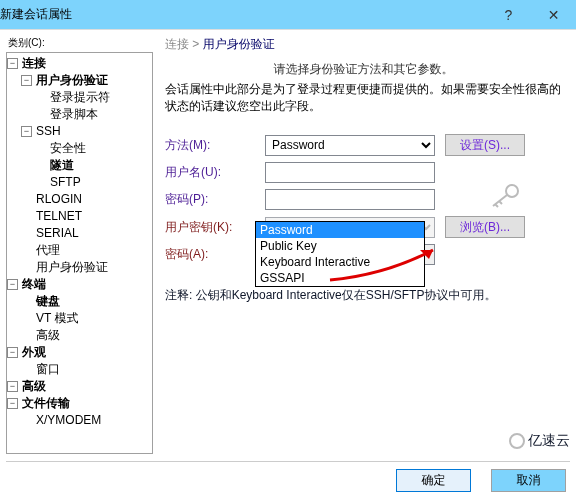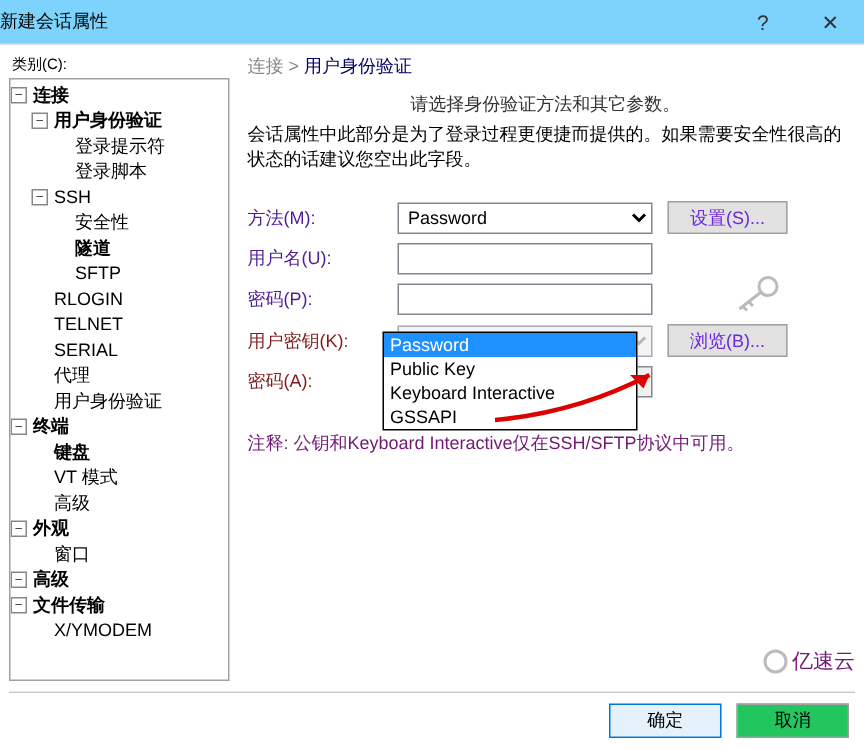--- a/index.html
+++ b/index.html
@@ -29,28 +29,28 @@
   .form-label { color: #4c1d95; }
   .form-label.disabled { color: #7f1d1d; }
   select.field, input.field { width: 100%; border: 1px solid #828790; height: 21px; font-size: 12px; padding: 0 2px; background: #fff; }
   .field.disabled { background: #f0f0f0; color: #999; }
   .btn { height: 22px; border: 1px solid #a0a0a0; background: #e1e1e1; font-size: 12px; cursor: pointer; color: #333; }
   .btn.disabled { color: #6d28d9; }
   .dropdown { position: absolute; left: 100px; top: 191px; width: 170px; border: 1px solid #000; background: #fff; z-index: 10; }
   .dropdown-item { padding: 0 4px; line-height: 16px; font-size: 12px; cursor: pointer; }
   .dropdown-item.hl { background: #1e90ff; color: #fff; }
   .key-icon { color: #bbb; font-size: 28px; display: flex; justify-content: flex-end; align-items: flex-end; height: 45px; padding-right: 4px; }
-  .note { margin-top: 22px; color: #701a75; }
+  .note { margin-top: 22px; color: #0f172a; }
   .arrow { position: absolute; left: 170px; top: 215px; z-index: 20; }
   .arrow svg { display: block; }
-  .footer { position: absolute; bottom: 8px; right: 10px; display: flex; gap: 10px; }
-  .footer-btn { width: 75px; height: 23px; border: 1px solid #a0a0a0; background: #22c55e; font-size: 12px; cursor: pointer; }
+  .footer { position: absolute; bottom: 8px; right: 10px; display: flex; gap: 20px; }
+  .footer-btn { width: 75px; height: 23px; border: 1px solid #a0a0a0; background: #7dd3fc; font-size: 12px; cursor: pointer; }
   .footer-btn.primary { border: 1px solid #0078d7; background: #e5f1fb; }
   .footer-sep { position: absolute; bottom: 38px; left: 6px; right: 6px; height: 1px; background: #ccc; }
-  .watermark { position: absolute; right: 6px; bottom: 50px; color: #701a75; font-size: 14px; display: flex; align-items: center; gap: 3px; }
+  .watermark { position: absolute; right: 6px; bottom: 50px; color: #0f172a; font-size: 14px; display: flex; align-items: center; gap: 3px; }
   .watermark-logo { width: 16px; height: 16px; border-radius: 8px; border: 2px solid #bbb; display: inline-block; }
 </style>
 </head>
 <body>
 
 <div class="titlebar">
   <span class="titlebar-title">新建会话属性</span>
   <div class="titlebar-btn">?</div>
   <div class="titlebar-btn">✕</div>
 </div>

